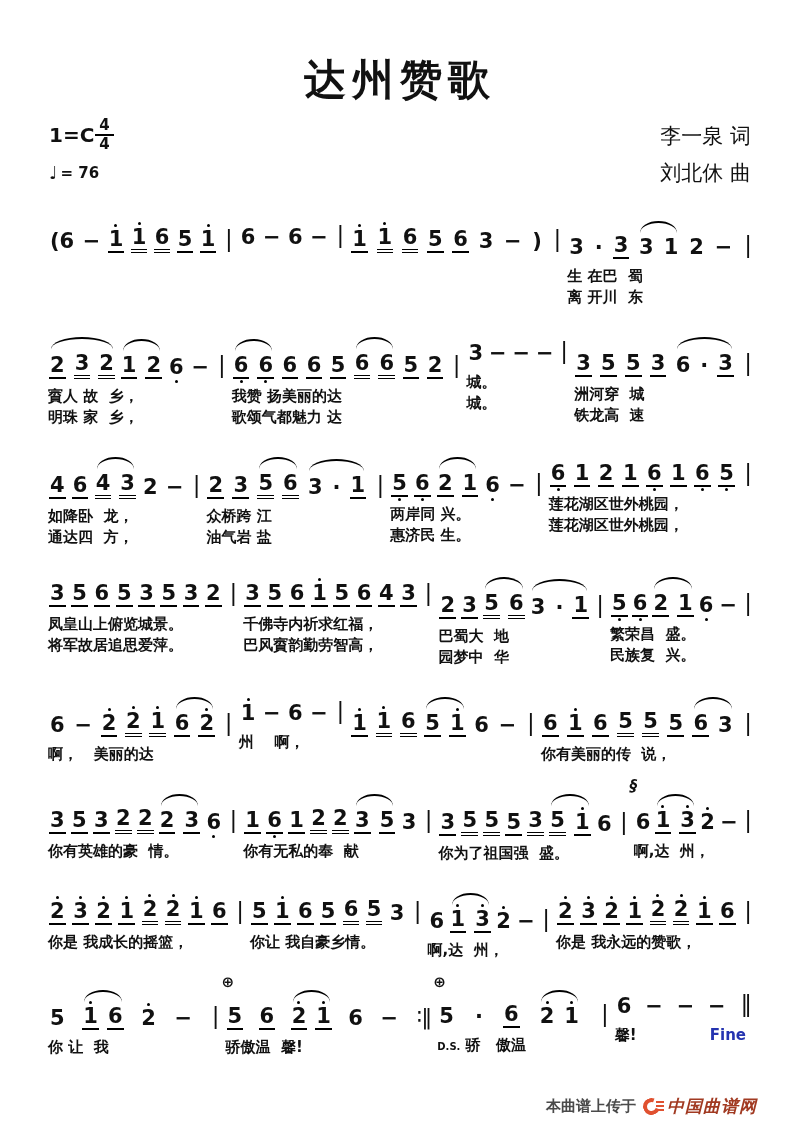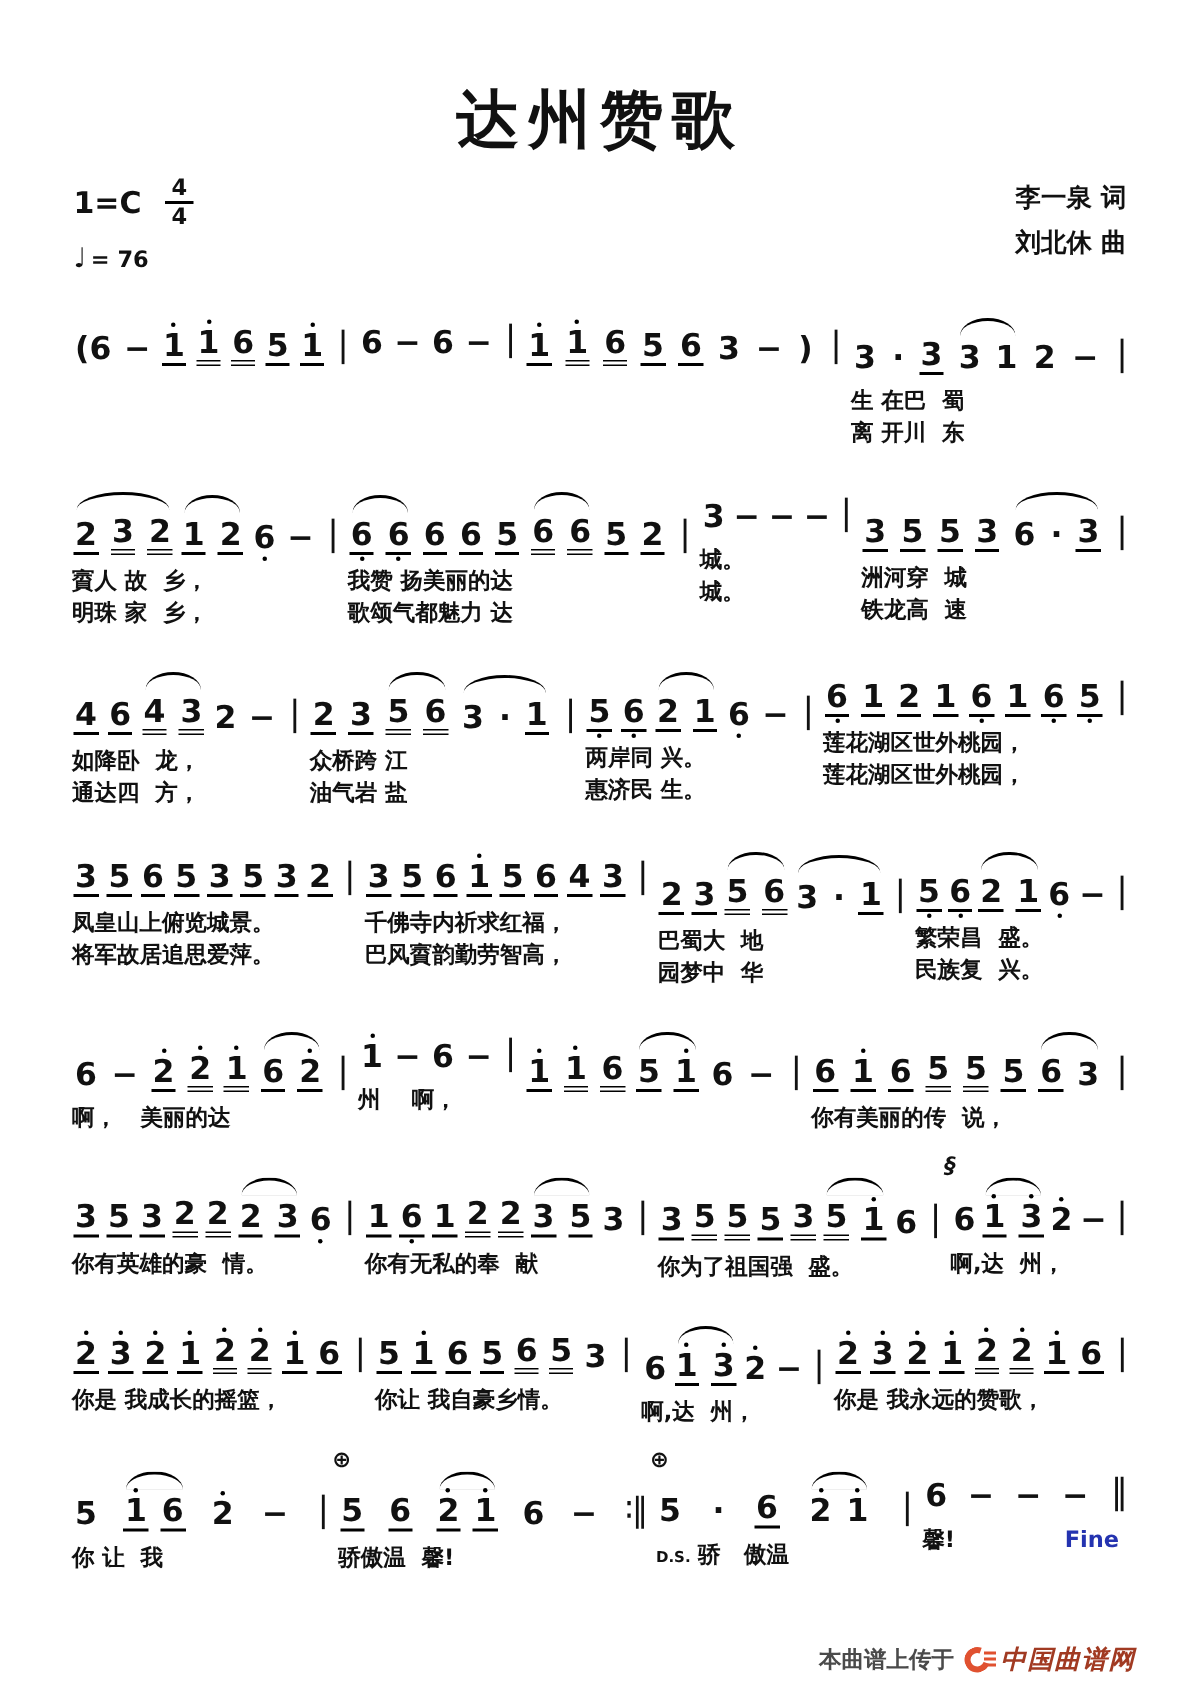--- a/index.html
+++ b/index.html
@@ -8,27 +8,27 @@
     font-family:"DejaVu Sans","Liberation Sans",sans-serif;
     color:var(--ink,#111);position:relative;
   }
   .page{padding:30px 38px 0 45px;box-sizing:border-box;}
   .title{
     text-align:center;font-size:42px;font-weight:bold;letter-spacing:6px;
     margin:22px 0 10px 0;
   }
   .meta-row{display:flex;justify-content:space-between;align-items:flex-start;margin-top:6px;}
   .meta-left{padding-left:4px;}
-  .keytime{display:flex;align-items:center;gap:16px;font-weight:bold;font-size:20px;}
+  .keytime{display:flex;align-items:center;gap:1px;font-weight:bold;font-size:20px;}
   .frac{display:inline-flex;flex-direction:column;align-items:center;font-size:15px;line-height:1;}
   .frac .num{border-bottom:2px solid #000;padding:0 4px 1px 4px;}
   .frac .den{padding-top:1px;}
   .tempo{margin-top:10px;font-weight:bold;font-size:15px;display:flex;align-items:center;gap:3px;}
   .tnote{font-size:18px;}
-  .meta-right{text-align:right;font-weight:bold;font-size:17px;line-height:1.75;padding-right:4px;}
+  .meta-right{text-align:right;font-weight:normal;font-size:21px;line-height:1.75;padding-right:4px;}
 
   
   #sheet{margin-top:14px;}
   .system{display:flex;margin-bottom:13px;}
   .measure{display:flex;flex-direction:column;flex-basis:0;min-width:max-content;padding:0 3px;}
   .above{height:15px;font-weight:bold;font-size:15px;line-height:15px;margin-left:-4px;}
   .sym.coda{font-size:15px;}
   .sym.segno{font-style:italic;font-size:15px;}
   .notes{display:flex;justify-content:space-between;align-items:flex-end;font-weight:bold;}
   .note{display:inline-flex;flex-direction:column;align-items:center;margin:0 1px;line-height:1;}

